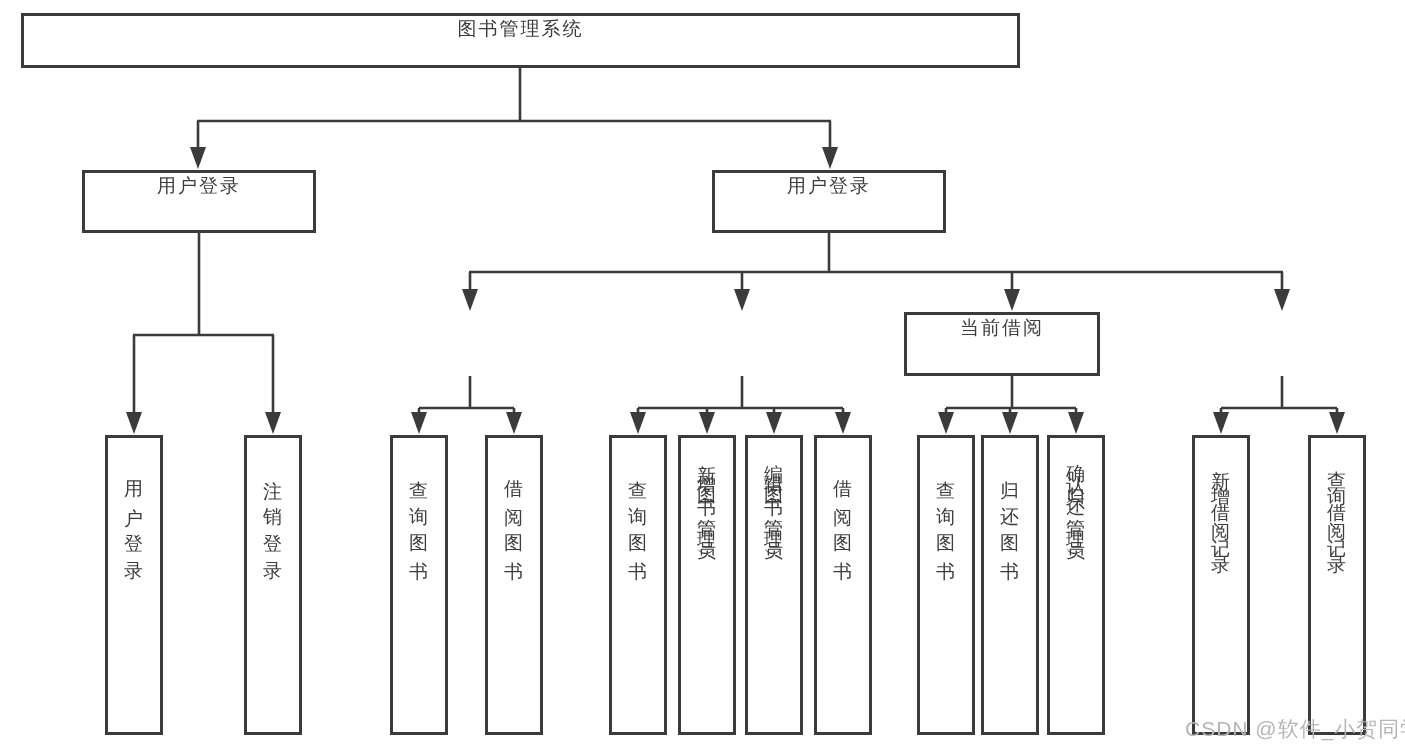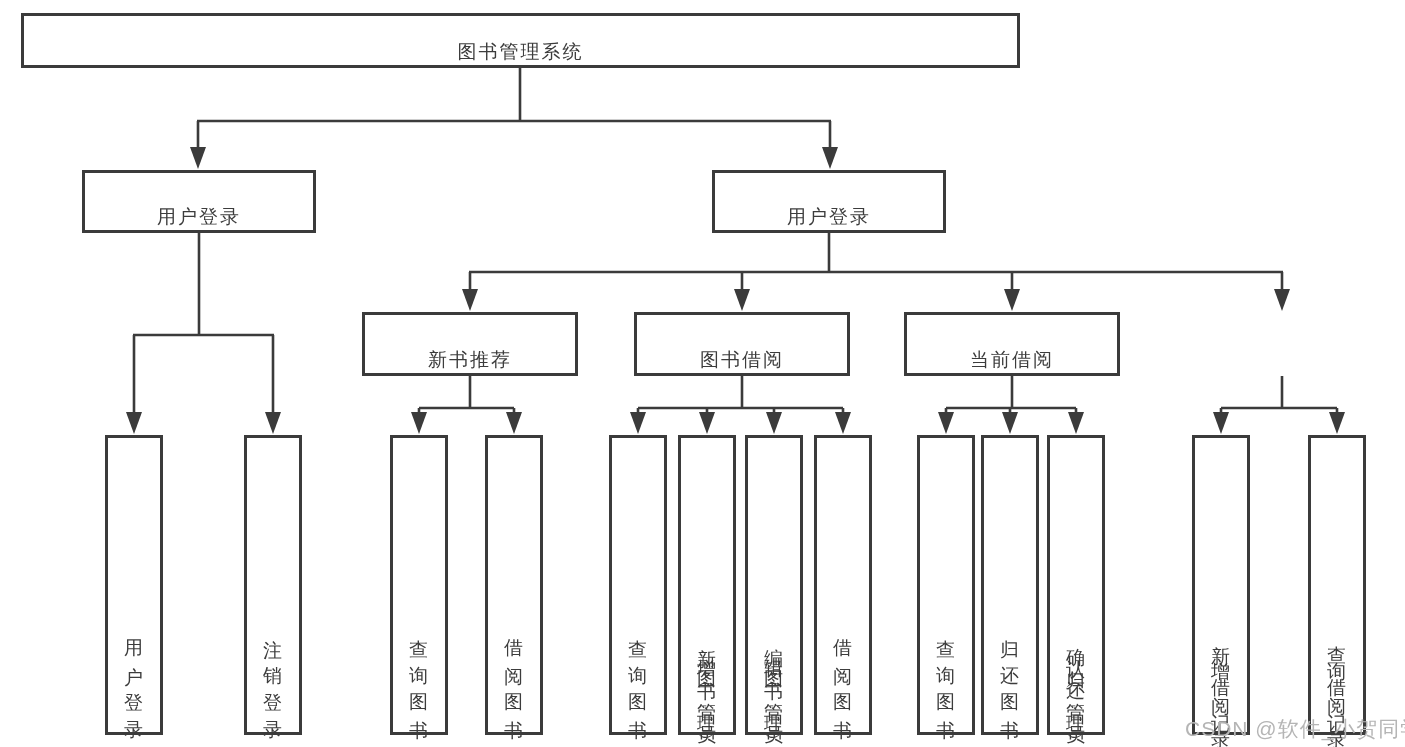--- a/index.html
+++ b/index.html
@@ -15,21 +15,21 @@
     background:var(--bg);
     font-family:"Liberation Sans","DejaVu Sans",sans-serif;
     overflow:hidden;
   }
   .stage svg{position:absolute;left:0;top:0;}
   .node{
     position:absolute;
     box-sizing:border-box;
     background:#fff;
     border:3px solid var(--line);
-    display:flex;align-items:flex-end;justify-content:center;
+    display:flex;align-items:flex-start;justify-content:center;
     color:var(--text);
     font-size:19px;
     letter-spacing:2px;
     text-align:center;
     z-index:2;
   }
   .root{border-width:3.5px;}
   .leaf span{
     writing-mode:vertical-rl;
     text-orientation:mixed;
@@ -120,27 +120,21 @@
     <span>图书管理系统</span>
   </div>
 
   <div class="node" style="left:82px;top:170px;width:234px;height:63px">
     <span>用户登录</span>
   </div>
   <div class="node" style="left:712px;top:170px;width:234px;height:63px">
     <span>用户登录</span>
   </div>
 
-  <div class="node" style="left:362px;top:312px;width:216px;height:64px">
-    <span>新书推荐</span>
-  </div>
-  <div class="node" style="left:634px;top:312px;width:216px;height:64px">
-    <span>图书借阅</span>
-  </div>
-  <div class="node" style="left:904px;top:312px;width:216px;height:64px">
+  <div class="node" style="left:904px;top:312px;width:196px;height:64px">
     <span>当前借阅</span>
   </div>
 
   <div class="node leaf" style="left:105px;top:435px;width:58px;height:300px">
     <span style="letter-spacing: 27px; padding-top: 27px;">用户登录</span>
   </div>
   <div class="node leaf" style="left:244px;top:435px;width:58px;height:300px">
     <span style="letter-spacing: 27px; padding-top: 27px;">注销登录</span>
   </div>
 

